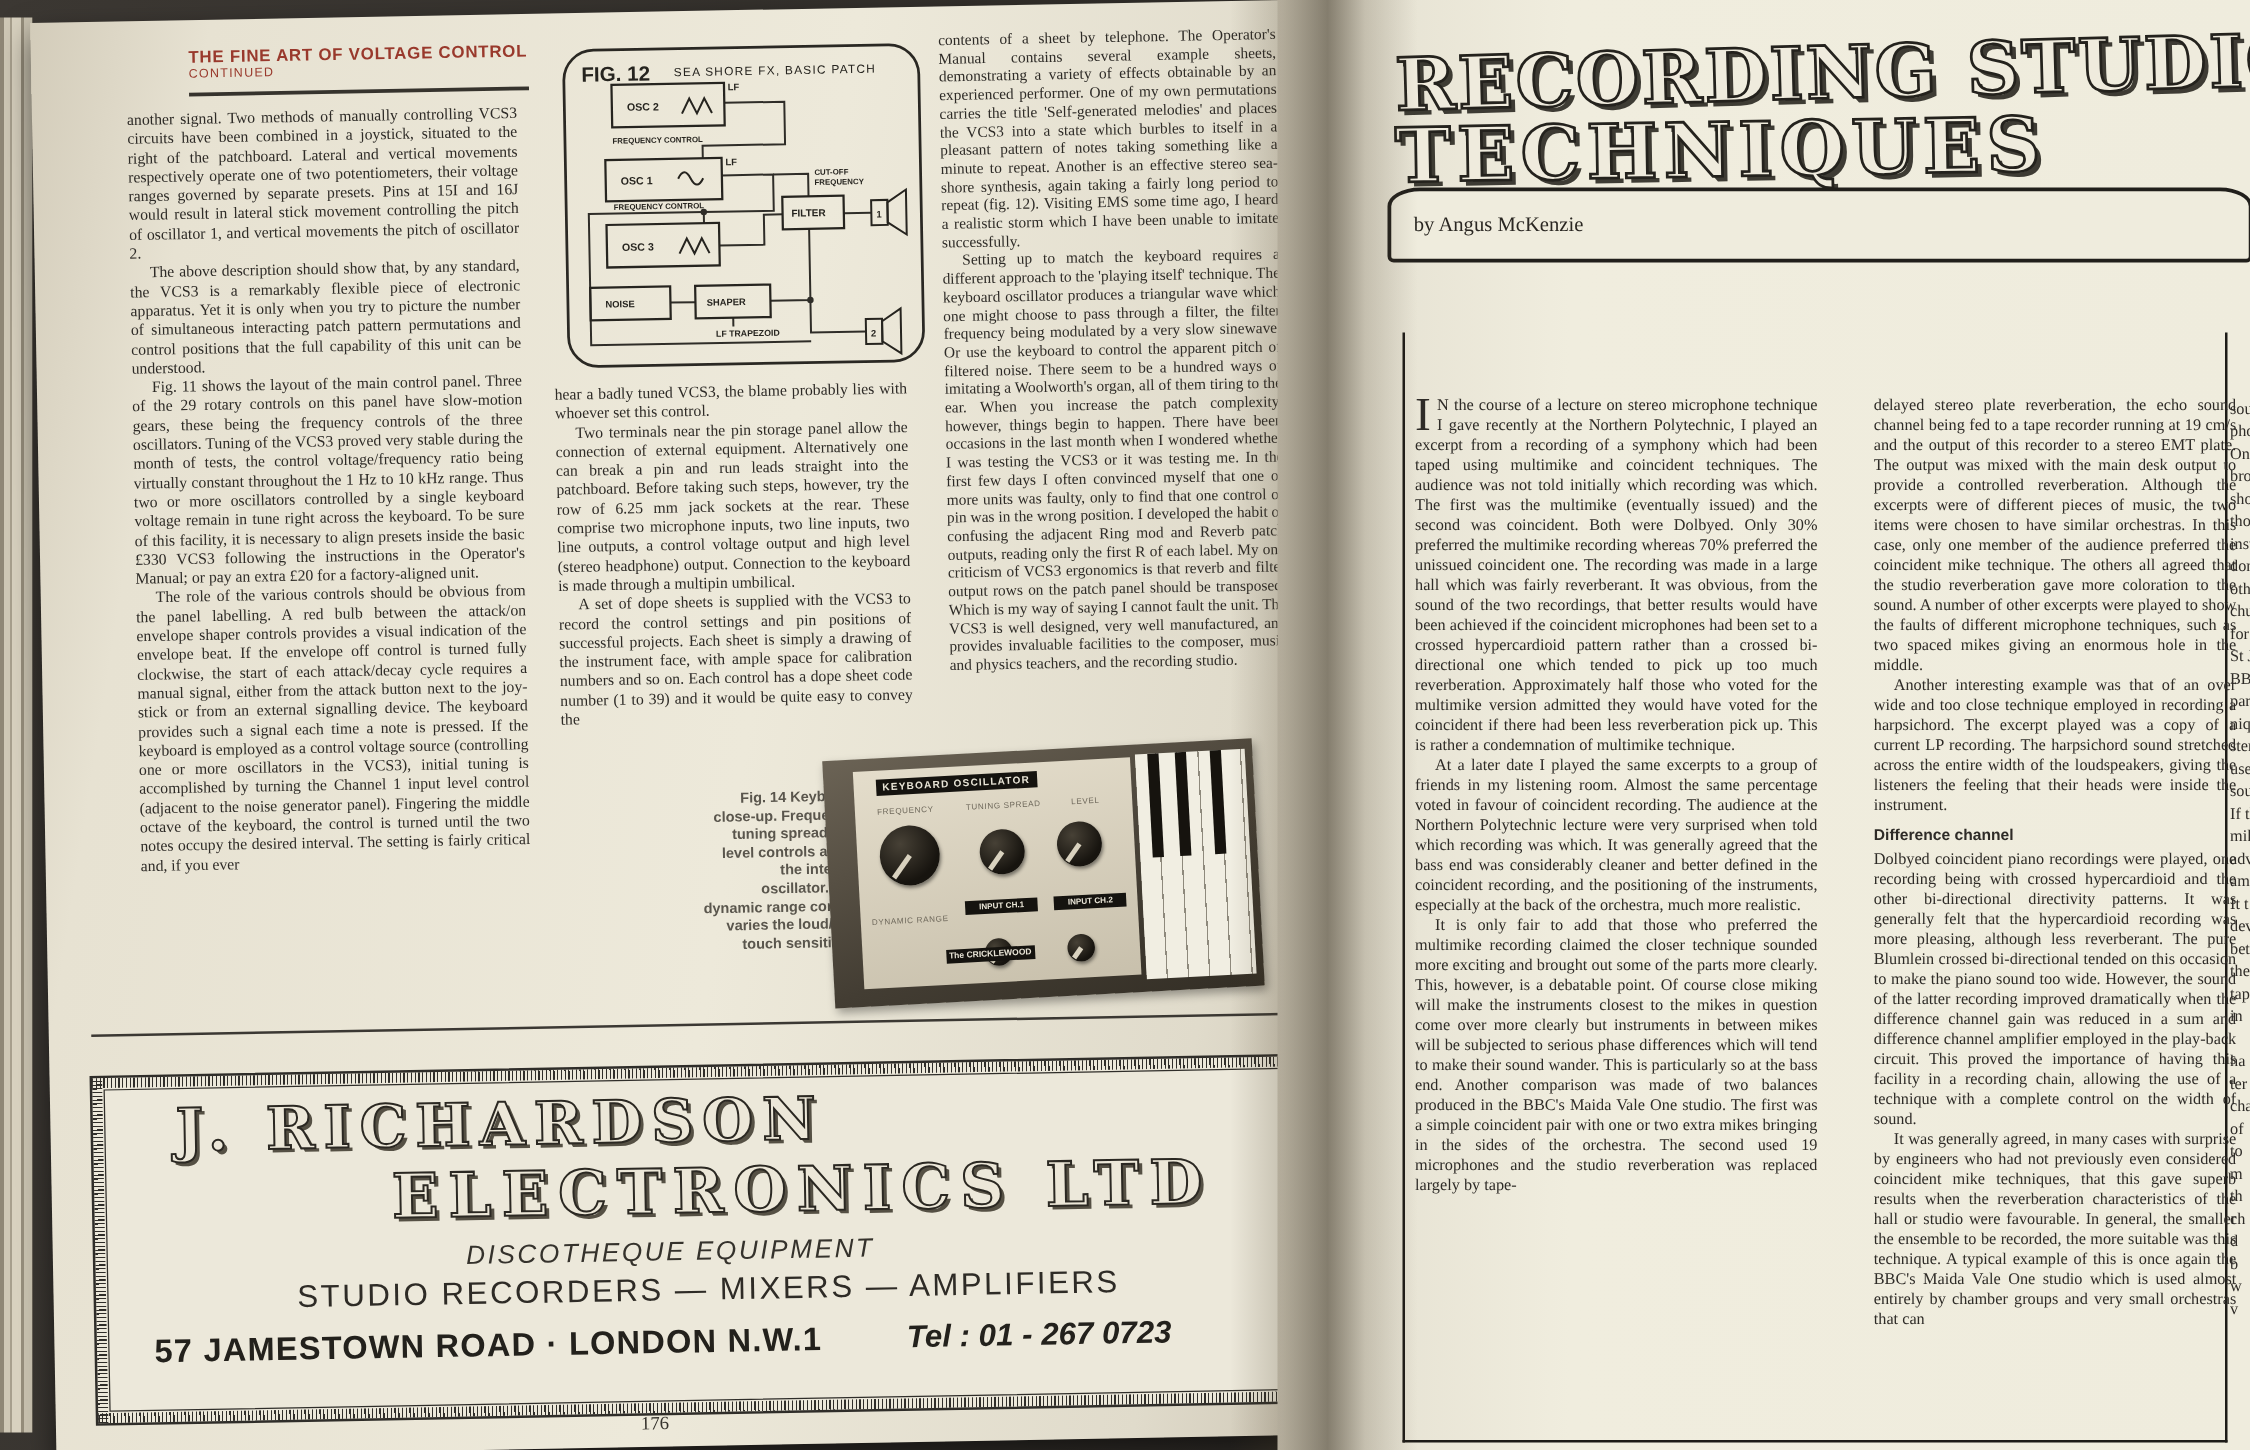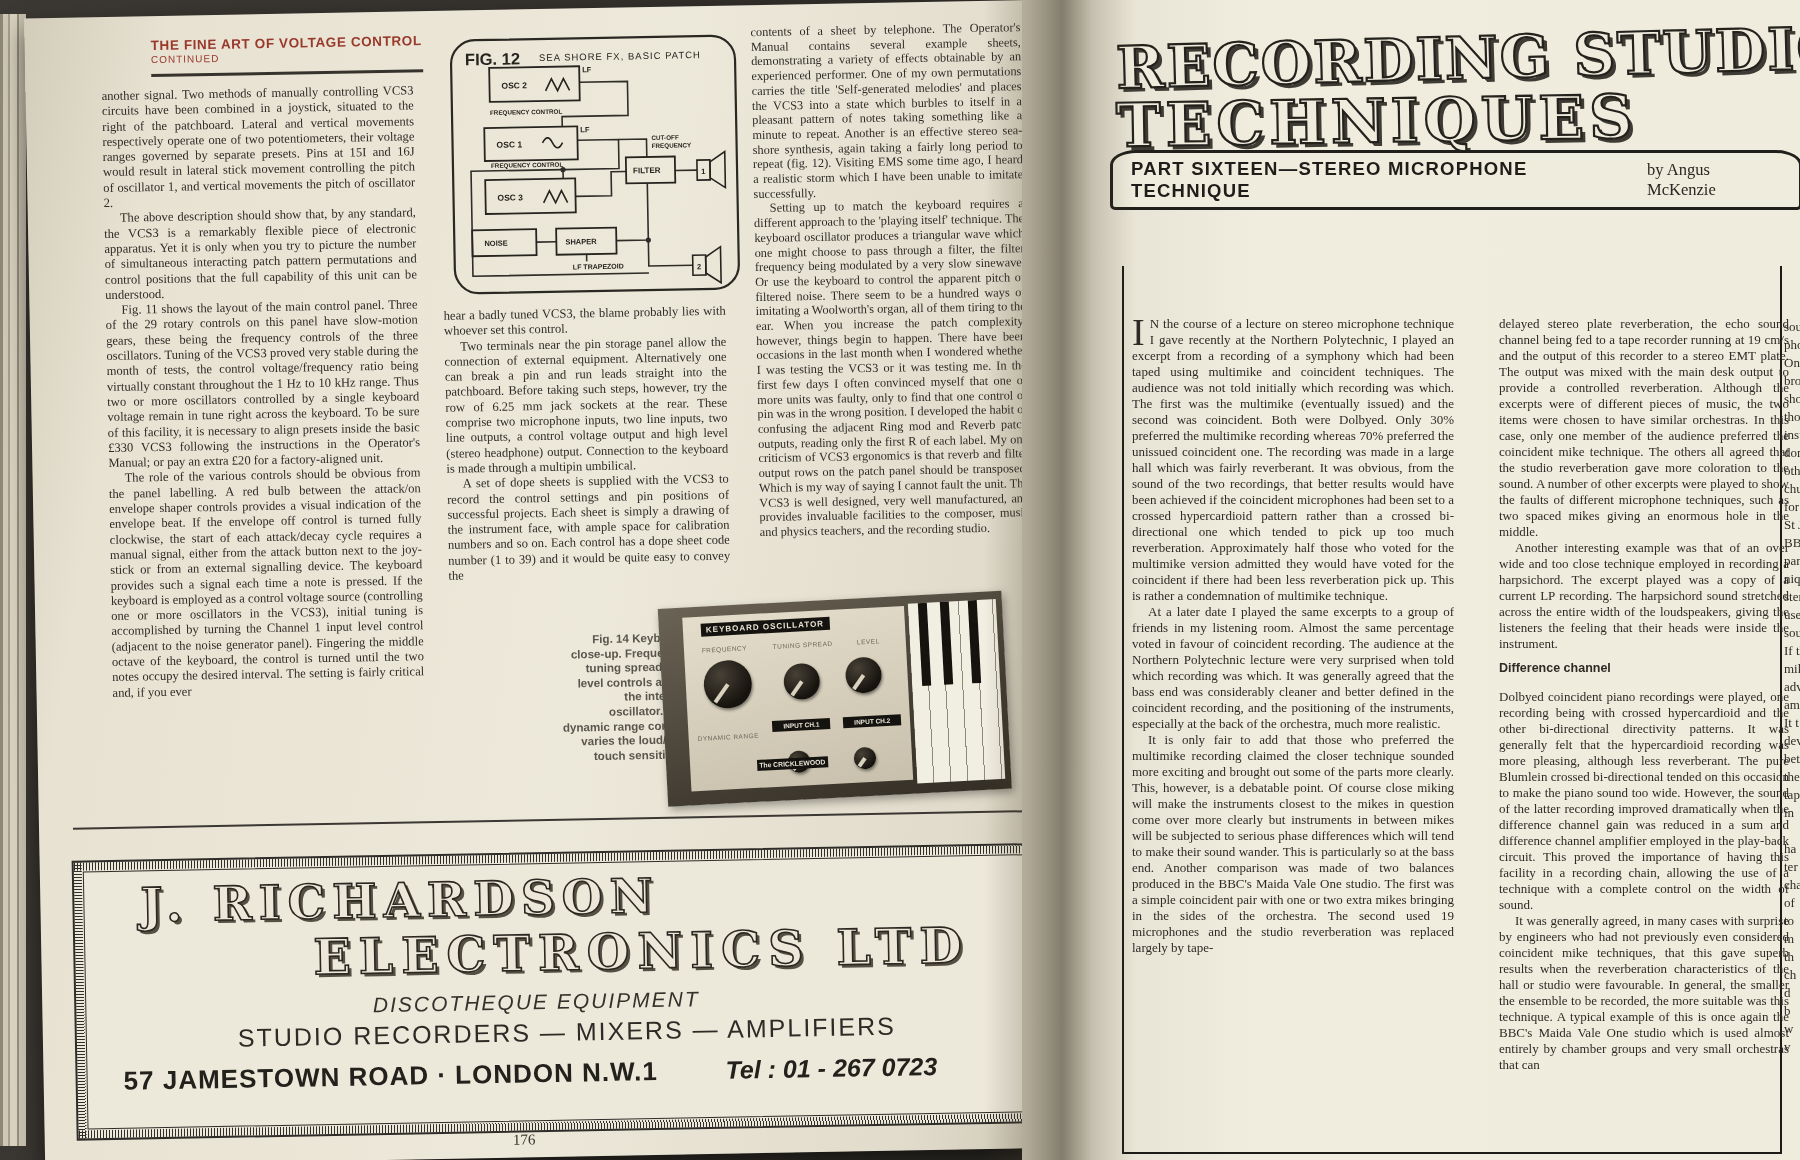--- a/index.html
+++ b/index.html
@@ -88,21 +88,21 @@
   .part-box{position:absolute;left:88px;top:150px;width:692px;height:60px;border:3px solid #211f1b;
     border-radius:26px 26px 5px 5px / 15px 15px 5px 5px;display:flex;align-items:center;
     justify-content:space-between;padding:0 18px;box-sizing:border-box;background:#efecdd;}
   .part-head{font-family:"Liberation Sans",sans-serif;font-weight:bold;font-size:18.5px;letter-spacing:1.2px;color:#1f1d19;}
   .part-by{font-family:"Liberation Serif",serif;font-size:16.5px;color:#2a2722;}
   .rp-bl{position:absolute;left:100px;top:266px;width:656px;height:886px;
     border-left:2px solid #1d1b17;border-bottom:2px solid #1d1b17;border-right:2px solid #1d1b17;}
   .rp-col1{left:1132px;top:316px;width:322px;height:812px;font-size:13px;line-height:16px;}
   .rp-col2{left:1499px;top:316px;width:290px;height:812px;font-size:13px;line-height:16px;}
   .dropcap{float:left;font-size:38px;line-height:30px;padding:1px 5px 0 0;font-family:"Liberation Serif",serif;}
-  .subhead{font-family:"Liberation Sans",sans-serif;font-weight:bold;font-size:12.5px;margin:8px 0 13px;}
+  .subhead{font-family:"Liberation Sans",sans-serif;font-weight:bold;font-size:12.5px;margin:8px 0 3px;}
   .rp-frag{position:absolute;left:1784px;top:318px;width:90px;height:800px;overflow:hidden;
     font-size:13px;line-height:18px;white-space:pre-line;color:#2e2b27;}
 </style>
 </head>
 <body>
 
 <div id="stage">
 
   <div class="edge-strips"></div>
 
@@ -247,21 +247,20 @@
     </div>
 
     <div class="lp-num">176</div>
   </div>
 
   <div class="right-page">
     <div class="rp-title rp-t1">RECORDING STUDIO</div>
     <div class="rp-title rp-t2">TECHNIQUES</div>
 
     <div class="part-box">
-      <span class="part-head">PART SIXTEEN—STEREO MICROPHONE TECHNIQUE</span>
       <span class="part-by">by Angus McKenzie</span>
     </div>
 
     <div class="rp-bl"></div>
   </div>
 
   <div class="bodycol rp-col1">
     <p class="ni"><span class="dropcap">I</span><span>N the course of a lecture on stereo microphone technique I gave recently at the Northern Polytechnic, I played an excerpt from a recording of a symphony which had been taped using multimike and coincident techniques.   The audience was not told initially which recording was which.  The first was the multimike (eventually issued) and the second was coincident.  Both were Dolbyed. Only 30% preferred the multimike recording whereas 70% preferred the unissued coincident one.  The recording was made in a large hall which was fairly reverberant.  It was obvious, from the sound of the two recordings, that better results would have been achieved if the coincident microphones had been set to a crossed hypercardioid pattern rather than a crossed bi-directional one which tended to pick up too much reverberation.  Approximately half those who voted for the multimike version admitted they would have voted for the coincident if there had been less reverberation pick up.  This is rather a condemnation of multimike technique.</span></p>
     <p>At a later date I played the same excerpts to a group of friends in my listening room. Almost the same percentage voted in favour of coincident recording.  The audience at the Northern Polytechnic lecture were very surprised when told which recording was which.  It was generally agreed that the bass end was considerably cleaner and better defined in the coincident recording, and the positioning of the instruments, especially at the back of the orchestra, much more realistic.</p>
     <p>It is only fair to add that those who preferred the multimike recording claimed the closer technique sounded more exciting and brought out some of the parts more clearly. This, however, is a debatable point.   Of course close miking will make the instruments closest to the mikes in question come over more clearly but instruments in between mikes will be subjected to serious phase differences which will tend to make their sound wander.  This is particularly so at the bass end.  Another comparison was made of two balances produced in the BBC's Maida Vale One studio.  The first was a simple coincident pair with one or two extra mikes bringing in the sides of the orchestra.  The second used 19 microphones and the studio reverberation was replaced largely by tape-</p>

